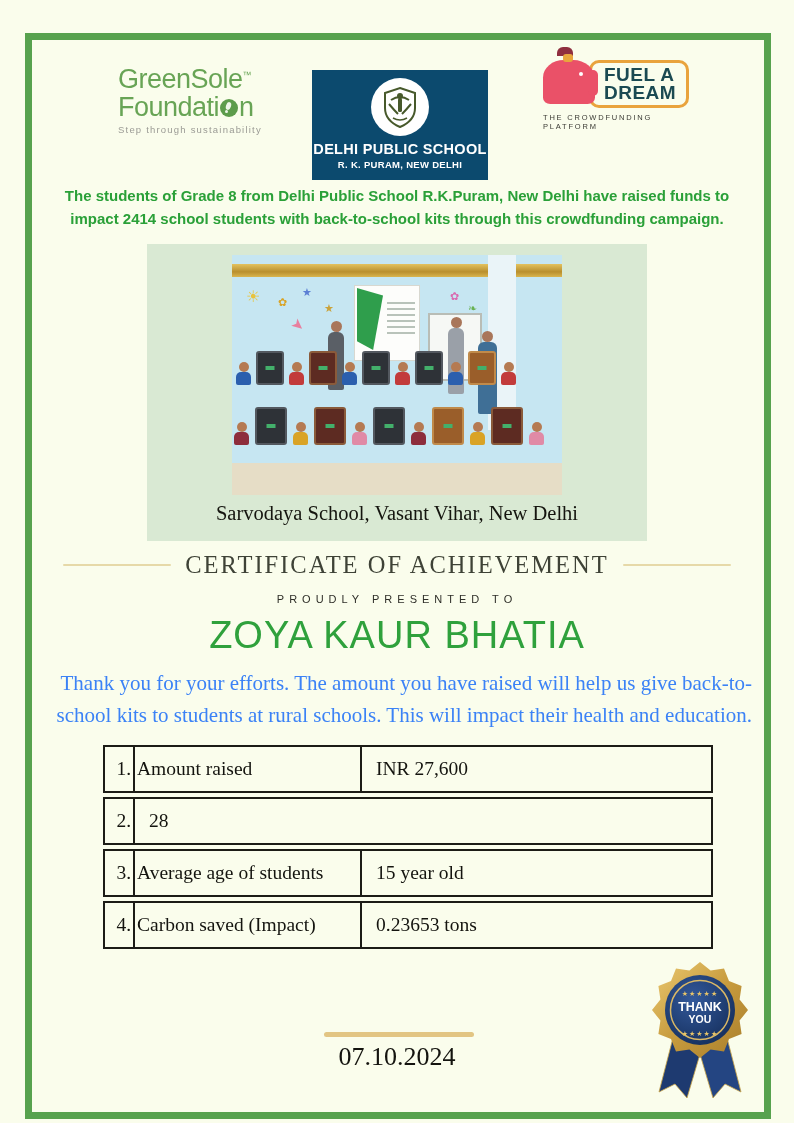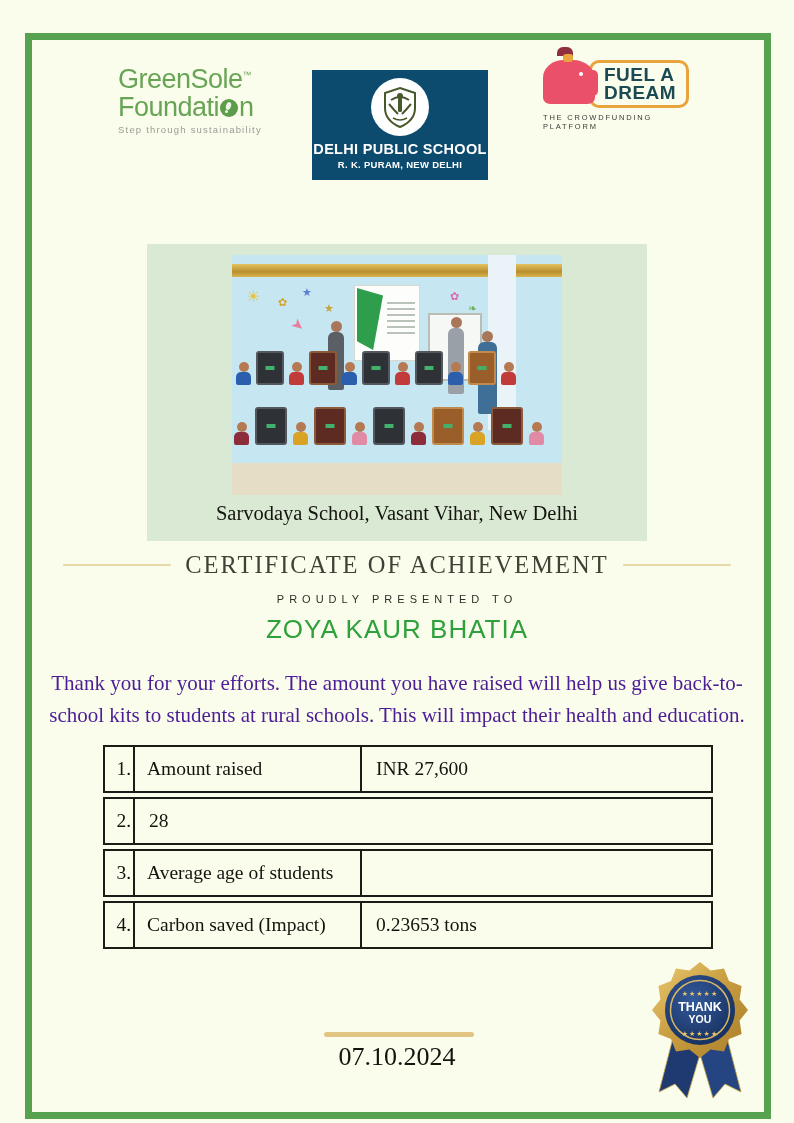--- a/index.html
+++ b/index.html
@@ -74,30 +74,30 @@
   .caption{position:absolute;left:0;top:258px;width:100%;text-align:center;
            font-family:Liberation Serif, serif;font-size:20.5px;color:#15150f;}
 
   
   .cert-head{position:absolute;left:0;top:551px;width:100%;display:flex;align-items:center;justify-content:center;gap:14px;}
   .cert-head .ln{width:108px;height:2px;background:#e6d9a8;border-radius:1px;}
   .cert-head .tx{font-family:"Liberation Serif",serif;font-size:24.5px;letter-spacing:2px;color:#3e4236;}
   .presented{position:absolute;left:0;top:593px;width:100%;text-align:center;
              font-size:11px;letter-spacing:5px;color:#2e2e28;}
   .recipient{position:absolute;left:0;top:614px;width:100%;text-align:center;
-             font-size:26px;color:#2fa13c;letter-spacing:1px;}
-  .message{position:absolute;left:42px;top:668px;width:710px;text-align:center;
-           font-family:"Liberation Serif",serif;font-size:21px;color:#4c1d95;line-height:1.5;}
+             font-size:38px;color:#2fa13c;letter-spacing:1px;}
+  .message{position:absolute;left:42px;top:668px;width:710px;text-align:right;
+           font-family:"Liberation Serif",serif;font-size:21px;color:#3b82f6;line-height:1.5;}
 
   
   .stats{position:absolute;left:103px;top:745px;width:610px;display:flex;flex-direction:column;gap:4px;}
   .srow{display:grid;grid-template-columns:30px 227px 1fr;border:2px solid #1c1c16;height:44px;
         font-family:"Liberation Serif",serif;font-size:19.5px;color:#14140f;background:#fafdec;}
   .srow .c-num{border-right:2px solid #1c1c16;display:flex;align-items:center;justify-content:flex-end;padding-right:2px;}
-  .srow .c-label{border-right:2px solid #1c1c16;display:flex;align-items:center;padding-left:12px;}
+  .srow .c-label{border-right:2px solid #1c1c16;display:flex;align-items:center;padding-left:2px;}
   .srow .c-value{display:flex;align-items:center;padding-left:14px;}
 
   
   .badge{position:absolute;left:645px;top:958px;width:110px;height:148px;}
   .gold-line{position:absolute;left:324px;top:1032px;width:150px;height:5px;border-radius:3px;background:#e2c583;}
   .date{position:absolute;left:0;top:1042px;width:100%;text-align:center;
         font-family:"Liberation Serif",serif;font-size:26px;color:#14140f;}
 </style>
 </head>
 <body>
@@ -138,20 +138,21 @@
         <span class="eye"></span>
       </div>
       <div class="fad-box">
         <div class="fad-l1">FUEL A</div>
         <div class="fad-l2">DREAM</div>
       </div>
     </div>
     <div class="fad-tag">THE CROWDFUNDING PLATFORM</div>
   </div>
 
+  <div class="intro">The students of Grade 8 from Delhi Public School R.K.Puram, New Delhi have raised funds to impact 2414 school students with back-to-school kits through this crowdfunding campaign.</div>
 
   <div class="panel">
     <div class="photo">
       <div class="gold-bar"></div>
       <div class="pillar"></div>
       <div class="floor"></div>
       <span class="doodle" style="left:14px;top:34px;color:#e8c33c;font-size:16px;">☀</span>
       <span class="doodle" style="left:46px;top:42px;color:#d9a326;">✿</span>
       <span class="doodle" style="left:70px;top:32px;color:#5b7fd4;">★</span>
       <span class="doodle" style="left:92px;top:48px;color:#caa33c;">★</span>
@@ -254,20 +255,21 @@
       <div class="c-label">Amount raised</div>
       <div class="c-value">INR 27,600</div>
     </div>
     <div class="srow">
       <div class="c-num">2.</div>
       <div class="c-value">28</div>
     </div>
     <div class="srow">
       <div class="c-num">3.</div>
       <div class="c-label">Average age of students</div>
+      <div class="c-value">15 year old</div>
     </div>
     <div class="srow">
       <div class="c-num">4.</div>
       <div class="c-label">Carbon saved (Impact)</div>
       <div class="c-value">0.23653 tons</div>
     </div>
   </div>
 
   <div class="badge">
     <svg width="110" height="148" viewBox="0 0 110 148">

